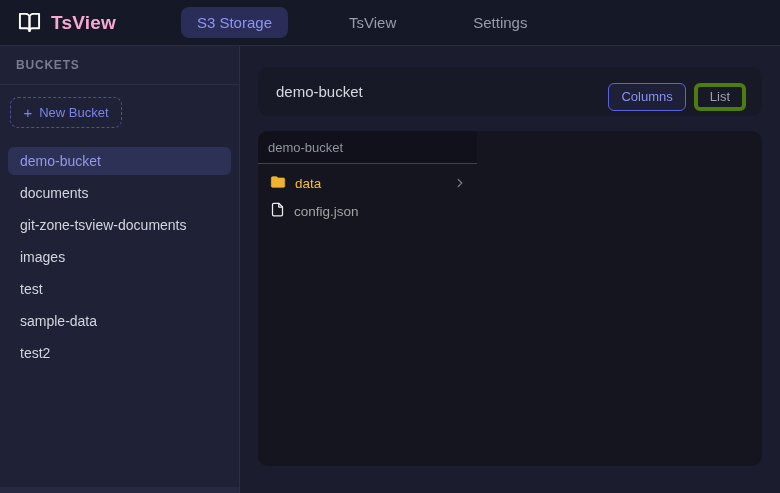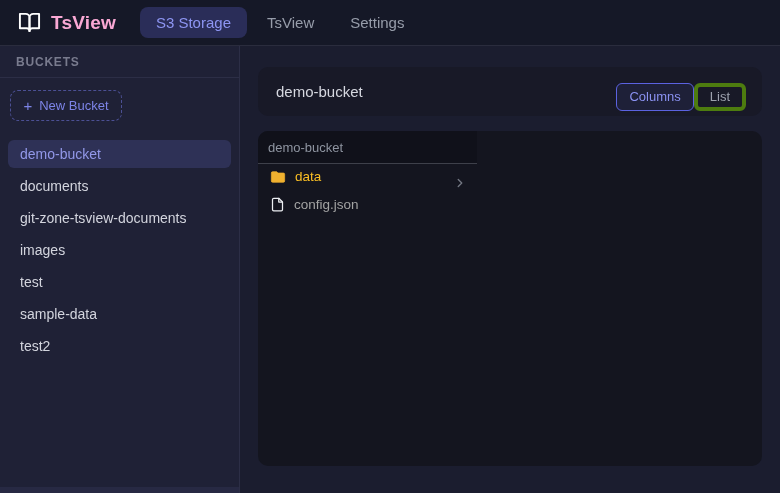--- a/index.html
+++ b/index.html
@@ -26,38 +26,39 @@
   .tabs { display: flex; align-items: center; margin-left: 24px; gap: 4px; }
   .tab {
     background: transparent;
     border: none;
     color: #979daa;
     font-family: inherit;
     font-size: 15px;
     padding: 7px 16px;
     border-radius: 8px;
     cursor: pointer;
+    margin-left: 41px;
   }
   .tab.active { background: #2a2d58; color: #8d95f2; }
 
   
   .body-wrap { display: flex; height: 447px; }
 
   
   .sidebar {
     width: 240px;
     min-width: 240px;
     background: #1f2136;
     border-right: 1px solid #2c2e46;
     position: relative;
     display: flex;
     flex-direction: column;
   }
   .sidebar-header {
-    height: 32px;
+    height: 39px;
     display: flex;
     align-items: center;
     padding-left: 16px;
     border-bottom: 1px solid #2c2e46;
   }
   .sidebar-header span {
     color: #797b8e;
     font-size: 12px;
     font-weight: bold;
     letter-spacing: 0.8px;
@@ -105,21 +106,21 @@
   .header-card {
     margin: 21px 18px 0 18px;
     height: 49px;
     background: #181927;
     border-radius: 10px;
     display: flex;
     align-items: center;
     padding: 0 16px 0 18px;
   }
   .bucket-title { font-size: 15px; color: #d6d8e0; }
-  .view-toggle { margin-left: auto; display: flex; gap: 0; margin-top: 10px; }
+  .view-toggle { margin-left: auto; display: flex; gap: 8px; margin-top: 10px; }
   .view-btn {
     height: 28px;
     padding: 0 12px;
     border-radius: 6px;
     background: transparent;
     font-family: inherit;
     font-size: 13px;
     cursor: pointer;
     border: 4px solid #4d7c0f;
     color: #9da1ae;
@@ -146,20 +147,21 @@
     display: flex;
     align-items: center;
     padding-left: 10px;
     font-size: 13px;
     color: #8e94a0;
   }
   .column-body { padding-top: 5px; }
   .browser-row {
     height: 28px;
     display: flex;
+    align-items: center;
     padding: 0 10px 0 12px;
     gap: 9px;
     font-size: 13.5px;
     cursor: pointer;
   }
   .browser-row .label { flex: 1; }
   .browser-row.folder .label { color: #fbbf24; }
   .browser-row.file .label { color: #a3a3a3; }
   .chevron-wrap { display: flex; align-items: center; }
 </style>

